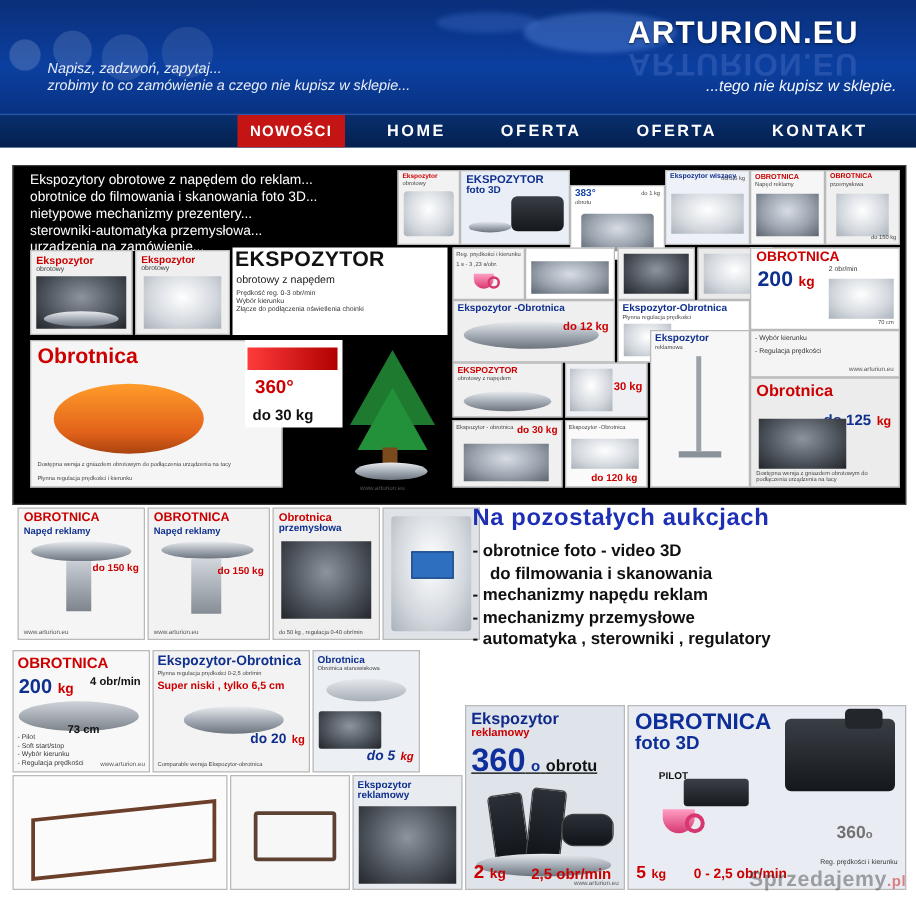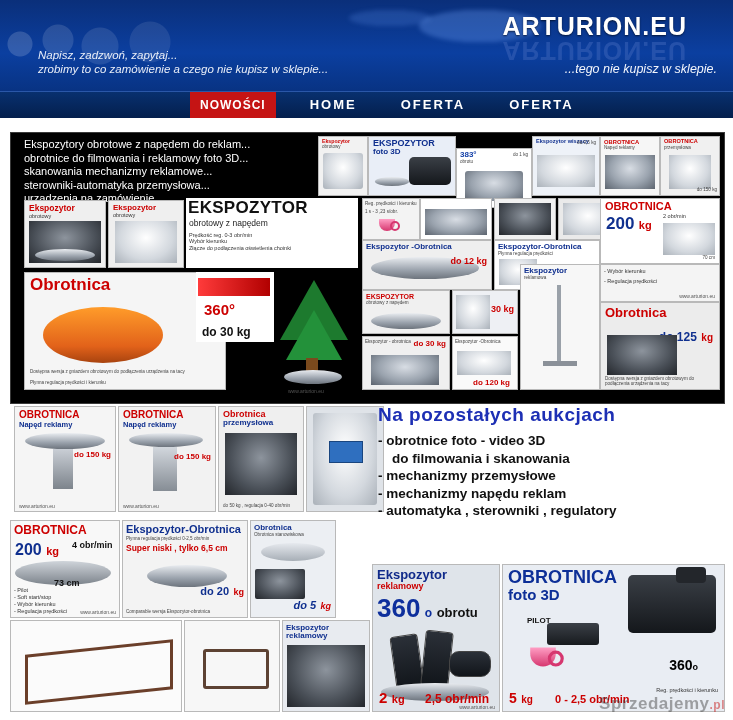--- a/index.html
+++ b/index.html
@@ -108,30 +108,31 @@
       <div>zrobimy to co zamówienie a czego nie kupisz w sklepie...</div>
     </div>
     <div class="tagline-right">...tego nie kupisz w sklepie.</div>
 
     <div class="navbar">
       <div class="nav-inner">
         <div class="nav-item hot">NOWOŚCI</div>
         <div class="nav-item">HOME</div>
         <div class="nav-item">OFERTA</div>
         <div class="nav-item">OFERTA</div>
+        <div class="nav-item">KONTAKT</div>
       </div>
     </div>
   </div>
 
   <div class="panel-top"></div>
 
   <div class="top-caption">
     <div>Ekspozytory obrotowe z napędem do reklam...</div>
-    <div>obrotnice do filmowania i reklamowy foto 3D...</div>
-    <div>skanowania mechanizmy reklamowe...</div>
+    <div>obrotnice do filmowania i skanowania foto 3D...</div>
+    <div>nietypowe mechanizmy prezentery...</div>
     <div>sterowniki-automatyka przemysłowa...</div>
     <div>urządzenia na zamówienie...</div>
   </div>
 
   <div class="tile" style="left:318px;top:136px;width:48px;height:58px;">
     <div class="t-h red" style="font-size:5.2px;margin:2px 0 0 3px;">Ekspozytor</div>
     <div class="xtiny" style="margin-left:3px;">obrotowy</div>
     <div class="photo light" style="left:4px;top:16px;width:40px;height:36px;border-radius:3px;"></div>
   </div>
 
@@ -333,22 +334,22 @@
       <div class="photo light" style="left:6px;top:6px;width:64px;height:92px;border-radius:3px;"></div>
       <div style="position:absolute;left:22px;top:34px;width:32px;height:20px;background:#2f6fbf;border:1px solid #19457f;"></div>
     </div>
   </div>
 
   <div class="promo">
     <h2>Na  pozostałych  aukcjach</h2>
     <ul>
       <li>- obrotnice foto - video  3D</li>
       <li class="sub">do filmowania i skanowania</li>
+      <li>- mechanizmy napędu reklam</li>
       <li>- mechanizmy przemysłowe</li>
-      <li>- mechanizmy napędu reklam</li>
       <li>- automatyka , sterowniki , regulatory</li>
       <li>- nietypowe urządzenia na zamówienie</li>
     </ul>
   </div>
 
   <div class="bottom">
 
     <div class="tile" style="left:0px;top:0px;width:108px;height:96px;background:#f8f8f8;">
       <div class="t-h red" style="font-size:12px;margin:3px 0 0 3px;">OBROTNICA</div>
       <div style="position:absolute;left:4px;top:20px;">
@@ -397,21 +398,21 @@
 
     <div class="tile" style="left:272px;top:100px;width:86px;height:90px;background:#e8ebf0;">
       <div class="t-h blu" style="font-size:8px;margin:3px 0 0 3px;">Ekspozytor</div>
       <div class="t-h blu" style="font-size:8px;margin-left:3px;">reklamowy</div>
       <div class="photo dark" style="left:4px;top:24px;width:78px;height:62px;"></div>
     </div>
 
     <div class="tile" style="left:362px;top:44px;width:126px;height:146px;background:#dfe4ea;">
       <div class="t-h" style="font-size:13px;color:#102a8a;margin:3px 0 0 4px;">Ekspozytor</div>
       <div class="t-h red" style="font-size:9px;margin-left:4px;">reklamowy</div>
-      <div style="position:absolute;left:4px;top:30px;">
+      <div style="position:absolute;left:4px;top:30px;text-decoration:underline;">
         <span class="t-h" style="font-size:26px;color:#0e2f9c;">360</span>
         <span class="t-h" style="font-size:12px;color:#0e2f9c;">o</span>
         <span class="t-h" style="font-size:13px;color:#111;">obrotu</span>
       </div>
       <div class="phone" style="left:20px;top:70px;width:26px;height:52px;transform:rotate(-8deg);"></div>
       <div class="phone" style="left:50px;top:66px;width:26px;height:54px;transform:rotate(6deg);"></div>
       <div class="phone" style="left:76px;top:86px;width:40px;height:24px;border-radius:10px;"></div>
       <div class="disc" style="left:8px;top:118px;width:108px;height:18px;"></div>
       <div style="position:absolute;left:6px;bottom:4px;">
         <span class="t-h red" style="font-size:15px;">2</span>
@@ -422,21 +423,21 @@
     </div>
 
     <div class="tile" style="left:492px;top:44px;width:221px;height:146px;background:#e9edf3;">
       <div class="t-h" style="font-size:18px;color:#0d2f97;margin:3px 0 0 5px;">OBROTNICA</div>
       <div class="t-h" style="font-size:15px;color:#0d2f97;margin-left:5px;">foto 3D</div>
       <div class="cam" style="right:8px;top:10px;width:88px;height:58px;"></div>
       <div style="position:absolute;right:18px;top:2px;width:30px;height:16px;background:#23262b;border-radius:4px;"></div>
       <div class="t-h" style="position:absolute;left:24px;top:52px;font-size:8px;color:#111;">PILOT</div>
       <div style="position:absolute;left:44px;top:58px;width:52px;height:22px;background:linear-gradient(180deg,#3b4047,#171a1e);border-radius:3px;"></div>
       <div class="cup" style="left:32px;top:86px;transform:scale(1.6);"></div>
-      <div style="position:absolute;right:26px;top:92px;font-weight:bold;color:#000000;font-size:14px;"><span>360</span><span style="font-size:9px;">o</span></div>
+      <div style="position:absolute;right:26px;top:92px;font-weight:bold;color:#737373;font-size:14px;"><span>360</span><span style="font-size:9px;">o</span></div>
       <div style="position:absolute;left:6px;bottom:4px;margin-top:12px;">
         <span class="t-h red" style="font-size:14px;">5</span>
         <span class="t-h red" style="font-size:10px;">kg</span>
       </div>
       <div class="t-h red" style="position:absolute;left:52px;bottom:5px;font-size:11px;">0 - 2,5 obr/min</div>
       <div class="tiny" style="position:absolute;right:6px;bottom:18px;">Reg. prędkości i kierunku</div>
     </div>
 
   </div>
 

